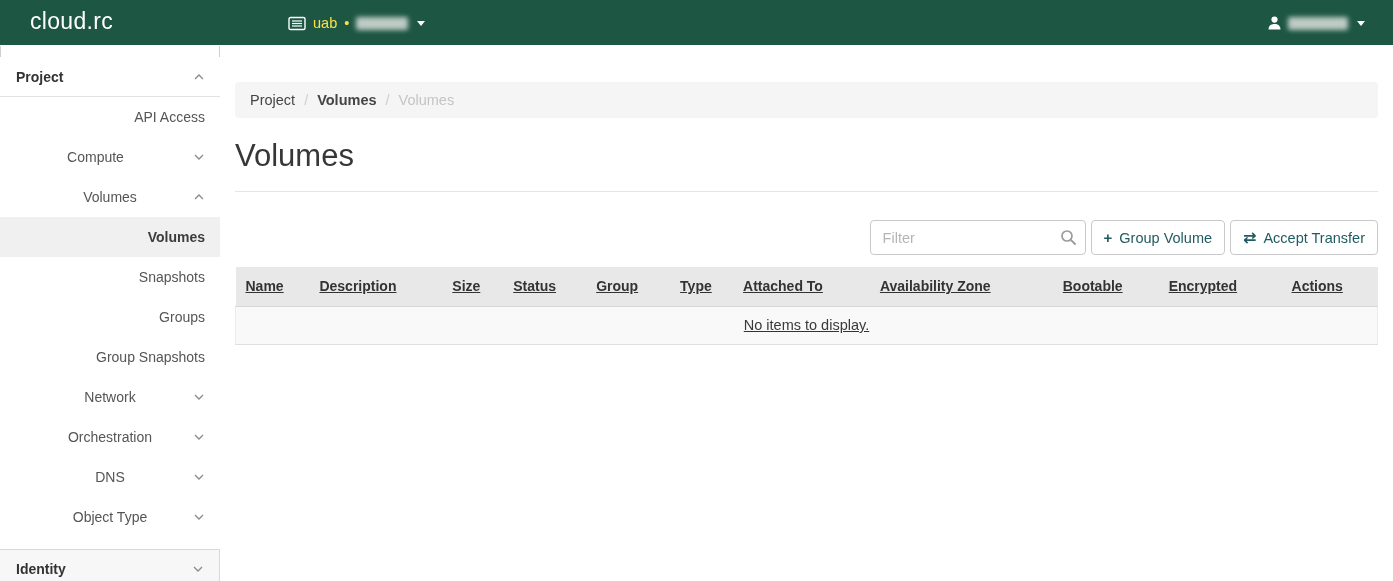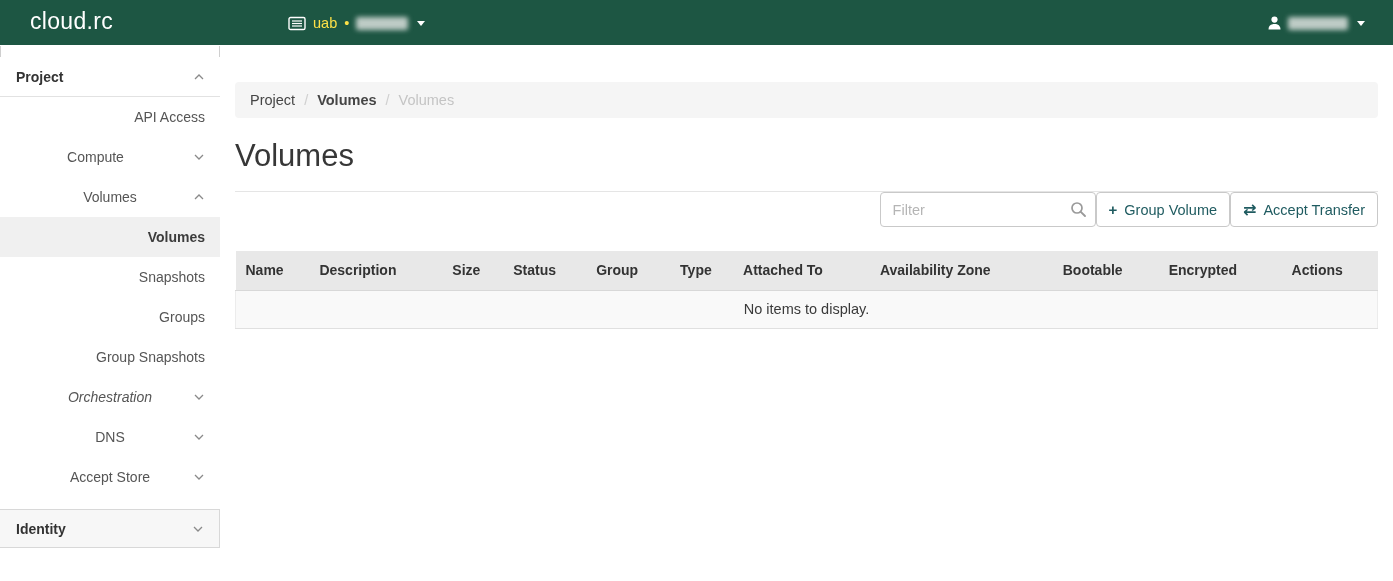--- a/index.html
+++ b/index.html
@@ -36,30 +36,30 @@
   .chev svg{display:block;}
   
   .content{position:absolute;left:220px;top:46px;width:1173px;height:535px;padding:0 15px;}
   .breadcrumb{margin-top:36px;height:36px;background:#f5f5f5;border-radius:4px;display:flex;align-items:center;gap:9px;padding:0 15px;font-size:14.5px;color:#454545;}
   .breadcrumb .sep{color:#cfcfcf;}
   .breadcrumb .crumb-link{cursor:pointer;}
   .breadcrumb .crumb-bold{font-weight:bold;cursor:pointer;}
   .breadcrumb .crumb-muted{color:#c4c4c4;}
   .page-title{font-size:31px;font-weight:normal;color:#373737;margin:21px 0 0 0;line-height:34px;}
   .divider{border:none;border-top:1px solid #e5e5e5;margin:18px 0 0 0;}
-  .toolbar{display:flex;justify-content:flex-end;height:35px;}
+  .toolbar{margin-top:28px;display:flex;justify-content:flex-end;gap:5px;height:35px;}
   .filter-wrap{position:relative;width:216px;height:35px;}
   .filter-input{width:216px;height:35px;border:1px solid #c9c9c9;border-radius:4px;padding:0 32px 0 12px;font-size:14.5px;color:#333;font-family:inherit;outline:none;}
   .filter-input::placeholder{color:#b5b5b5;}
   .search-icon{position:absolute;right:9px;top:9px;cursor:pointer;}
   .btn{height:35px;background:#fff;border:1px solid #c9c9c9;border-radius:4px;display:flex;align-items:center;gap:7px;padding:0 12px;font-size:14.5px;color:var(--accent);cursor:pointer;font-family:inherit;}
   .btn .btn-icon{font-weight:bold;font-size:15px;}
   .btn .btn-icon-transfer{font-size:16px;font-weight:bold;font-family:"DejaVu Sans",sans-serif;}
   
-  .table-wrap{margin-top:24px;}
+  .table-wrap{margin-top:12px;text-decoration:underline;}
   table.volumes{width:100%;border-collapse:collapse;font-size:14px;}
   table.volumes thead th{background:#e8e8e8;text-align:left;font-weight:bold;color:#333;height:39px;padding:0 4px 0 10px;border-bottom:1px solid #d8d8d8;cursor:pointer;white-space:nowrap;}
   table.volumes tbody td{background:#f9f9f9;height:38px;text-align:center;color:#3a3a3a;font-size:14.5px;border-left:1px solid #ececec;border-right:1px solid #ececec;border-bottom:1px solid #e0e0e0;}
 </style>
 </head>
 <body>
 
 <div class="navbar">
   <div class="brand">cloud.rc</div>
 
@@ -133,41 +133,49 @@
   </div>
 
   <div class="nav-item nav-link">
     <span>Groups</span>
   </div>
 
   <div class="nav-item nav-link">
     <span>Group Snapshots</span>
   </div>
 
-
-  <div class="nav-item nav-group">
-    <span style="margin-left:52px;font-style:italic;">Orchestration</span>
+  <div class="nav-item nav-group">
+    <span style="margin-left:52px;">Network</span>
+    <span class="chev">
+      <svg width="10" height="6" viewBox="0 0 10 6">
+          <polyline points="1,1 5,5 9,1" fill="none" stroke="#8a8a8a" stroke-width="1.3"></polyline>
+        </svg>
+    </span>
+  </div>
+
+  <div class="nav-item nav-group">
+    <span style="margin-left:52px;">Orchestration</span>
     <span class="chev">
       <svg width="10" height="6" viewBox="0 0 10 6">
           <polyline points="1,1 5,5 9,1" fill="none" stroke="#8a8a8a" stroke-width="1.3"></polyline>
         </svg>
     </span>
   </div>
 
   <div class="nav-item nav-group">
     <span style="margin-left:52px;">DNS</span>
     <span class="chev">
       <svg width="10" height="6" viewBox="0 0 10 6">
           <polyline points="1,1 5,5 9,1" fill="none" stroke="#8a8a8a" stroke-width="1.3"></polyline>
         </svg>
     </span>
   </div>
 
   <div class="nav-item nav-group">
-    <span style="margin-left:52px;">Accept Store</span>
+    <span style="margin-left:52px;">Object Type</span>
     <span class="chev">
       <svg width="10" height="6" viewBox="0 0 10 6">
           <polyline points="1,1 5,5 9,1" fill="none" stroke="#8a8a8a" stroke-width="1.3"></polyline>
         </svg>
     </span>
   </div>
 
   <div class="identity-header">
     <span>Identity</span>
     <span class="chev">

